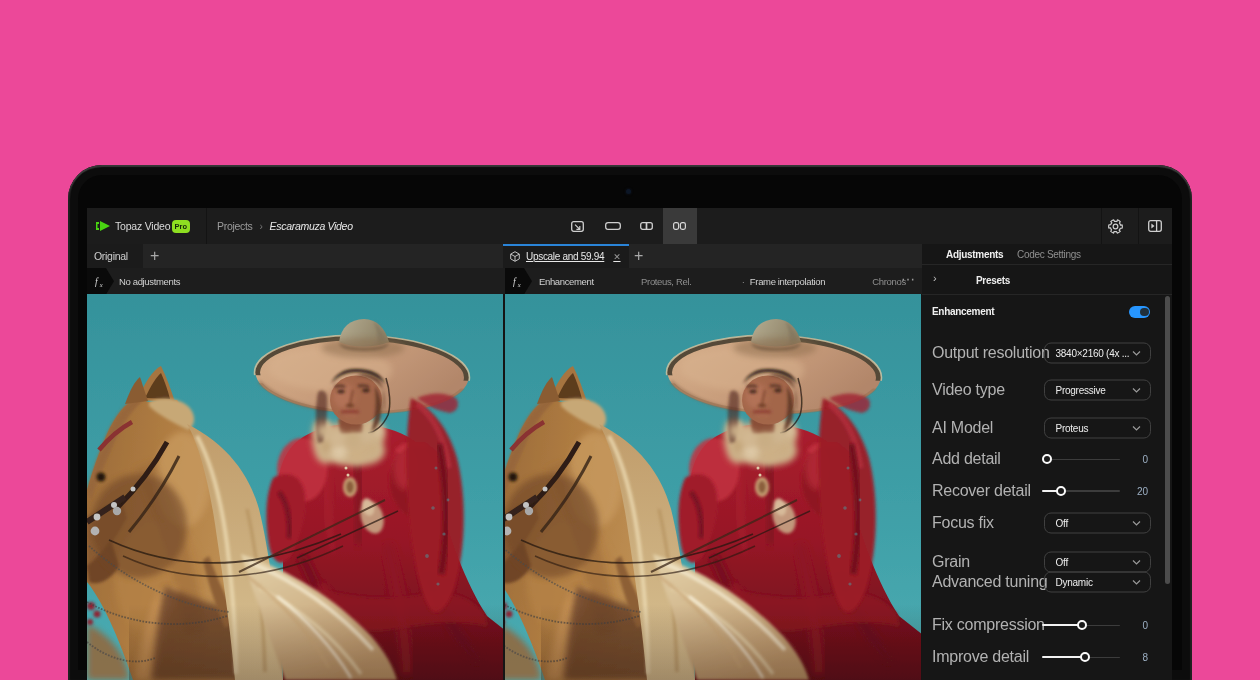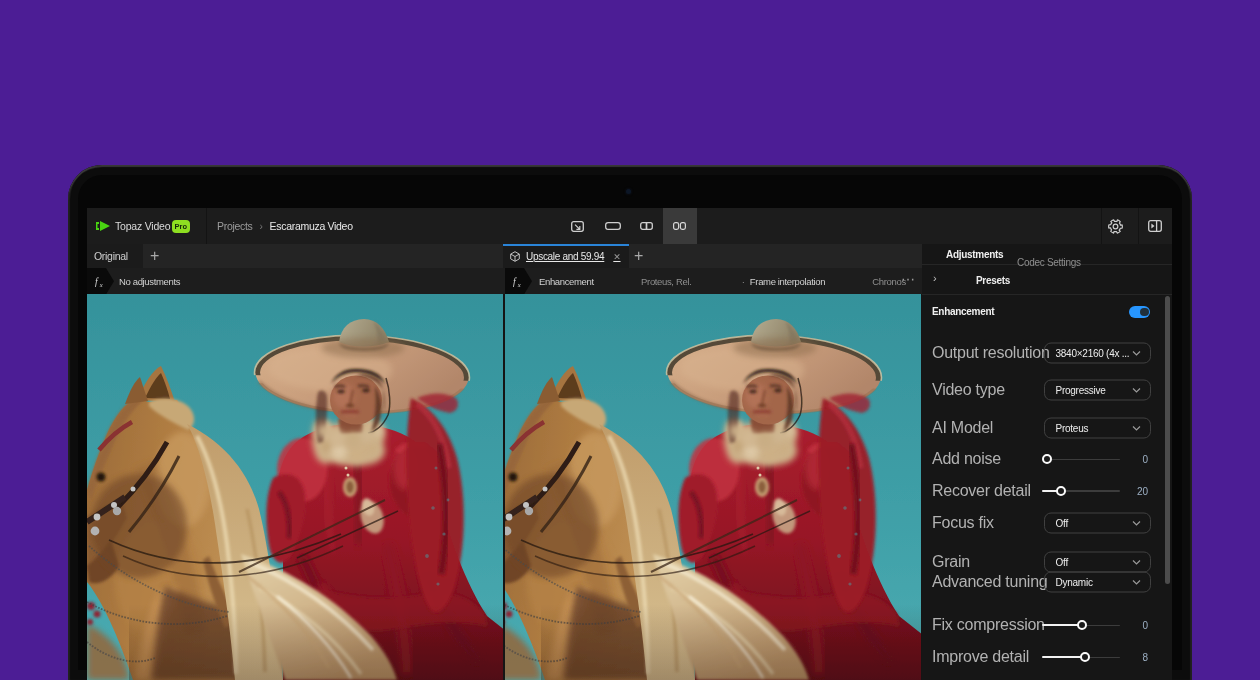--- a/index.html
+++ b/index.html
@@ -1,18 +1,18 @@
 <!DOCTYPE html>
 <html><head>
 <meta charset="utf-8">
 <style>
   * { margin:0; padding:0; box-sizing:border-box; }
   html,body { width:1260px; height:680px; background:#000; overflow:hidden;
     font-family:"Liberation Sans", sans-serif; }
-  #stage { position:relative; width:1260px; height:680px; background:#4c1d95; }
+  #stage { position:relative; width:1260px; height:680px; background:#ec4899; }
 
   
   #laptop { position:absolute; left:68px; top:165px; width:1124px; height:515px;
     border-radius:34px 34px 0 0; background:#060606;
     box-shadow: inset 0 2px 1px rgba(95,95,95,.5), inset 2px 0 1px rgba(70,70,70,.35),
                 inset -2px 0 1px rgba(70,70,70,.35), inset 0 0 0 10px #0c0c0c; }
   #cam { position:absolute; left:626px; top:189px; width:5px; height:5px;
     border-radius:50%; background:#0c1626; box-shadow:0 0 2px 1px rgba(20,32,54,.25); }
 
   
@@ -22,21 +22,21 @@
   
   #topbar { position:absolute; left:0; top:0; width:1085px; height:36px; background:#1c1c1c; }
   .tb-div { position:absolute; top:0; width:1px; height:36px; background:#131313; }
   #logo-green { position:absolute; left:9px; top:13px; }
   #logo-text { position:absolute; left:28px; top:12px; font-size:10.5px; letter-spacing:-0.2px;
     color:#d9d9d9; }
   #pro { position:absolute; left:85px; top:11.5px; width:17.5px; height:13px; background:#8edf21;
     border-radius:4px; color:#15280a; font-size:7.5px; font-weight:bold; text-align:center;
     line-height:13px; }
   #crumbs { position:absolute; left:130px; top:11.5px; font-size:10.5px; letter-spacing:-0.3px; color:#9b9b9b; }
-  #crumbs b { color:#e8e8e8; font-weight:normal; }
+  #crumbs b { color:#e8e8e8; font-weight:normal;font-style:italic; }
   #crumbs .sep { color:#777; padding:0 7px; font-size:10px; }
   .vicon { position:absolute; top:0; width:34px; height:36px; display:flex;
     align-items:center; justify-content:center; }
   .vicon.active { background:#3a3a3a; }
 
   
   #tabrow { position:absolute; left:0; top:36px; width:1085px; height:23.5px; background:#242424;text-align:center; }
   .tab { position:absolute; top:0; height:23.5px; background:#1b1b1b; }
   #tab-orig { left:0; width:56px; color:#cfcfcf; font-size:10.5px; letter-spacing:-0.3px;
     display:flex; align-items:center; padding-left:7px; }
@@ -54,21 +54,21 @@
 
   
   .pane { position:absolute; top:86px; width:416px; height:386px; overflow:hidden; background:#000; }
   #pane-l { left:0; }
   #pane-r { left:418px; }
 
   
   #panel { position:absolute; left:835px; top:36px; width:250px; height:436px; background:#161616; }
   #ptabs { position:absolute; left:0; top:0; width:100%; height:21px; border-bottom:1px solid #262626; }
   #ptabs .t1 { position:absolute; left:24px; top:5px; font-size:10px; font-weight:bold; color:#f0f0f0; letter-spacing:-0.3px;}
-  #ptabs .t2 { position:absolute; left:95px; top:5px; font-size:10px; color:#8f8f8f; letter-spacing:-0.3px;margin-top:8px;}
+  #ptabs .t2 { position:absolute; left:95px; top:5px; font-size:10px; color:#8f8f8f; letter-spacing:-0.3px;}
   #presets { position:absolute; left:0; top:21px; width:100%; height:29.5px; border-bottom:1px solid #262626; }
   #presets .chev { position:absolute; left:11px; top:7px; color:#c0c0c0; font-size:11px; }
   #presets .lbl { position:absolute; left:23px; top:10px; font-size:10px; font-weight:bold; color:#ececec; letter-spacing:-0.3px;margin-left:31px;}
   .row { position:absolute; left:0; width:100%; height:22px; }
   .rlabel { position:absolute; left:10px; top:50%; transform:translateY(-50%); font-size:16px;
     letter-spacing:-0.25px; color:#b2b2b2; }
   .dropdown { position:absolute; left:121.5px; top:50%; transform:translateY(-50%); width:107px; height:21px;
     border:1px solid #404040; border-radius:7px; color:#ededed; font-size:10px; letter-spacing:-0.25px;
     display:flex; align-items:center; padding-left:11px; }
   .dd-chev { position:absolute; right:9px; top:7px; }
@@ -208,21 +208,21 @@
       </div>
       <div class="row" style="top:135px">
         <div class="rlabel">Video type</div>
         <div class="dropdown">Progressive
           <svg class="dd-chev" width="9" height="6" viewBox="0 0 9 6">
               <path d="M1,1 L4.5,4.5 L8,1" fill="none" stroke="#9a9a9a" stroke-width="1.2"></path>
             </svg>
         </div>
       </div>
       <div class="row" style="top:204px">
-        <div class="rlabel">Add noise</div>
+        <div class="rlabel">Add detail</div>
         <div class="slider">
             <div class="track"></div>
             <div class="knob" style="left:0"></div>
           </div>
         <div class="val">0</div>
       </div>
       <div class="row" style="top:235.5px">
         <div class="rlabel">Recover detail</div>
         <div class="slider">
             <div class="track"></div>

